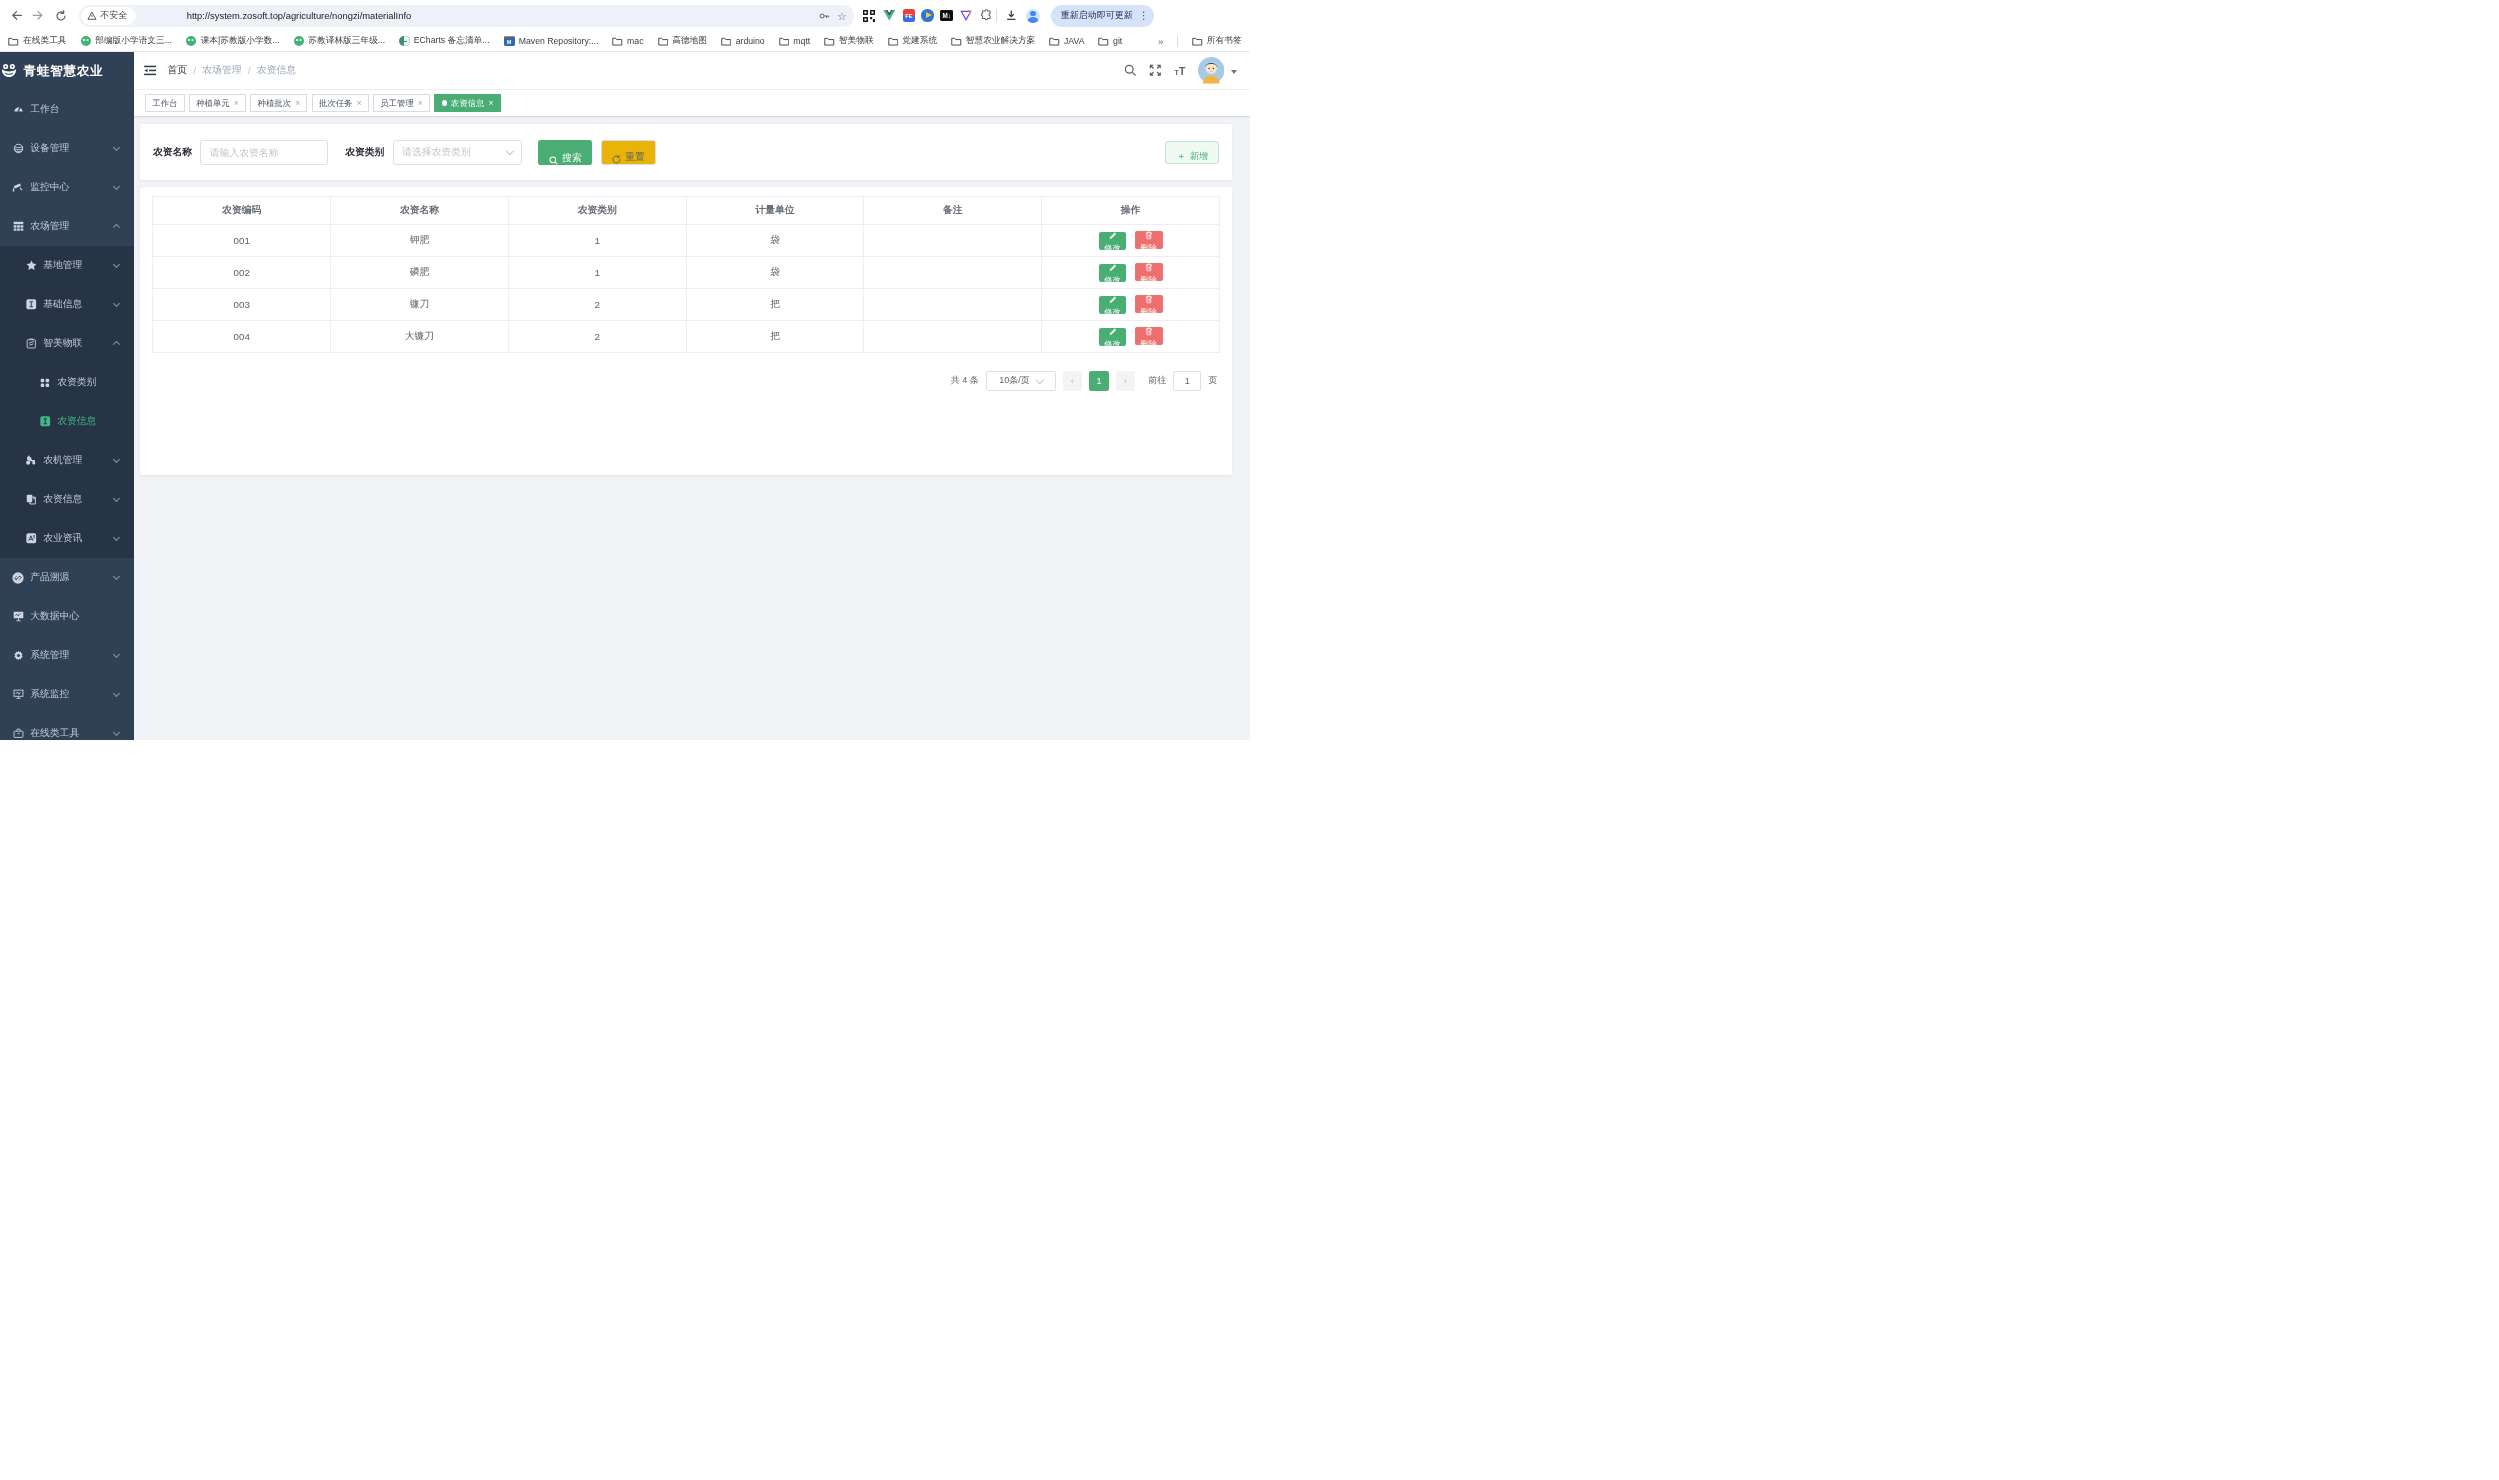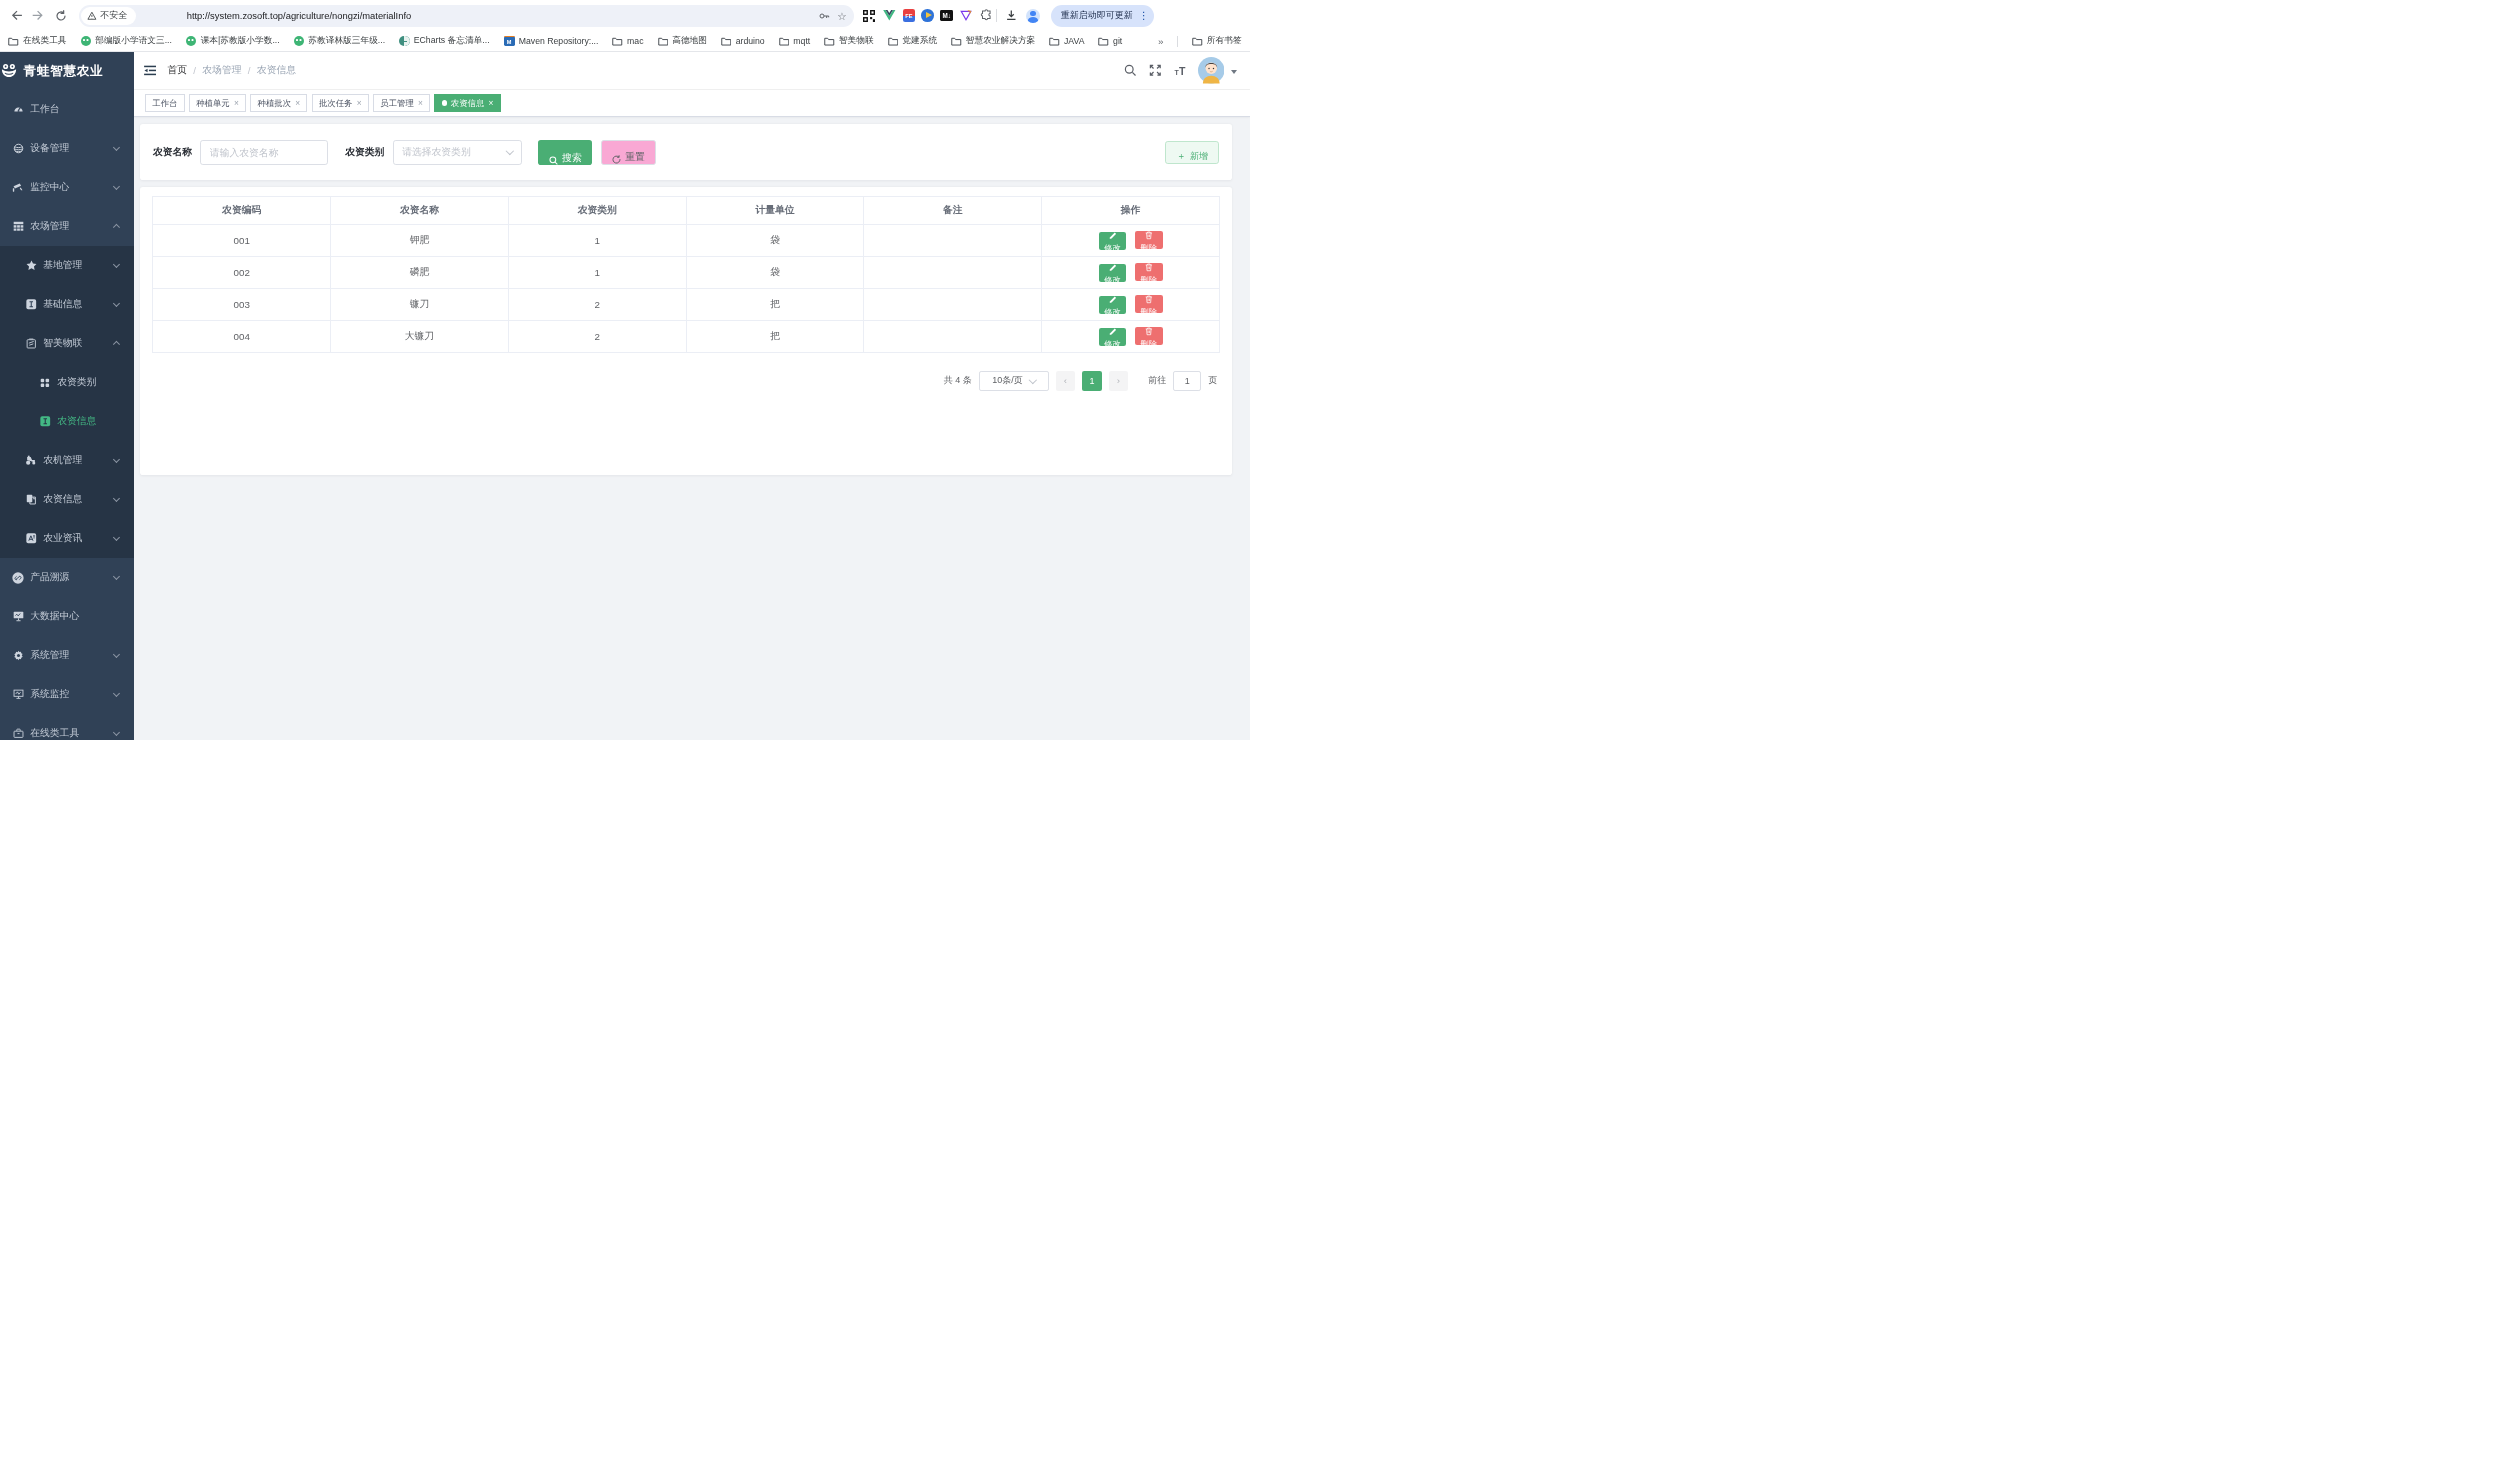--- a/index.html
+++ b/index.html
@@ -77,21 +77,21 @@
   .content { flex:1; background:#f1f3f6; padding:7px 18px 0 6.3px; overflow:hidden; }
   .card { background:#fff; border-radius:2.8px; box-shadow:0 0.7px 2.8px rgba(0,21,41,.06); }
   .search-card { height:56px; display:flex; align-items:center; padding:0 12.6px; margin-bottom:7px; }
   .f-label { font-weight:bold; color:#2b2f36; margin-right:8.4px; white-space:nowrap; }
   .f-input { width:128px; height:25px; border:0.7px solid #dcdfe6; border-radius:2.8px; padding:0 8.4px; font-size:9.8px; color:#606266; font-family:inherit; }
   .f-input::placeholder { color:#c0c4cc; }
   .f-select { width:129px; height:25px; border:0.7px solid #dcdfe6; border-radius:2.8px; padding:0 8.4px; display:flex; align-items:center; justify-content:space-between; color:#c0c4cc; cursor:pointer; }
   .sel-chev { width:5.6px; height:5.6px; border-right:0.9px solid #c0c4cc; border-bottom:0.9px solid #c0c4cc; transform:rotate(45deg); margin-top:-2.8px; }
   .btn { height:25px; border:none; border-radius:2.8px; display:inline-flex; align-items:flex-end; gap:4.2px; padding:0 10.5px; font-size:9.8px; cursor:pointer; font-family:inherit; }
   .btn-green { background:#4aae74; color:#fff; }
-  .btn-plain { background:#f9a8d4; border:0.7px solid #dcdfe6; color:#606266; }
+  .btn-plain { background:#eab308; border:0.7px solid #dcdfe6; color:#606266; }
   .btn-add { background:#eef9f2; border:0.7px solid #bfe6cd; color:#4aae74; height:23px; margin-left:auto; font-size:9px; }
 
   .table-card { height:288px; padding:9px 12px 0 12px; position:relative; }
   table { width:100%; border-collapse:collapse; table-layout:fixed; }
   th,td { border:0.7px solid #ebeef5; text-align:center; font-size:9.8px; }
   th { height:28px; color:#676d78; font-weight:600; }
   td { height:32px; color:#606266; }
   .op-btn { height:18px; border:none; border-radius:2.1px; display:inline-flex; align-items:center; gap:2.8px; padding:0 5.6px; font-size:8.4px; color:#fff; cursor:pointer; font-family:inherit;flex-direction:column; }
   .op-edit { background:#4aae74; }
   .op-del { background:#ee6f6f; margin-left:5.6px; }
@@ -727,21 +727,21 @@
 
         <div class="pager">
           <span>共 4 条</span>
           <div class="pg-select">
             <span>10条/页</span>
             <span class="sel-chev"></span>
           </div>
           <div class="pg-btn">‹</div>
           <div class="pg-cur">1</div>
           <div class="pg-btn">›</div>
-          <span style="margin-left:13px">前往</span>
+          <span style="margin-left:6px">前往</span>
           <input class="pg-goto" value="1" style="">
           <span>页</span>
         </div>
       </div>
     </div>
   </div>
 </div>
 
 
 </body></html>

